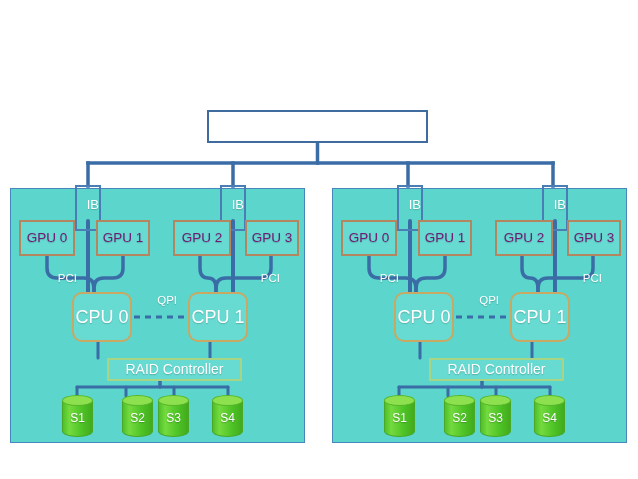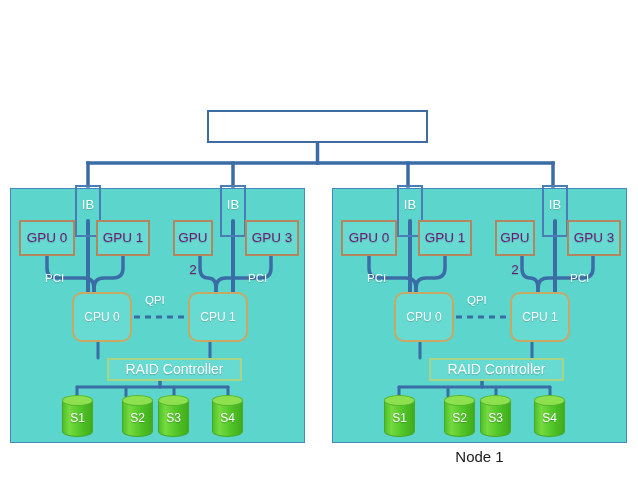--- a/index.html
+++ b/index.html
@@ -29,44 +29,44 @@
     top:188px;width:295px;height:255px;
     background:#5cd5cc;border:1.5px solid #4887bc;z-index:1;
   }
   .n0{left:10px;} .n1{left:332px;}
 
   
   .node-content{top:188px;width:295px;height:255px;z-index:3;}
   .node-content > div{position:absolute;box-sizing:border-box;}
 
   .ib-box{
-    top:-3px;width:26px;height:52px;border:2px solid #4a7db6;
+    top:-3px;width:26px;height:46px;border:2px solid #4a7db6;
     background:transparent;color:#fff;font-size:13px;line-height:36px;
-    text-align:center;text-shadow:0 1px 1px rgba(40,60,60,.25);
+    text-align:right;text-shadow:0 1px 1px rgba(40,60,60,.25);
   }
   .ib-a{left:65px;} .ib-b{left:210px;}
 
   .gpu-box{
     top:32px;height:36px;border:2px solid #b3865f;background:#67dad2;
     color:#701a75;font-size:13.5px;line-height:32px;text-align:center;
     text-shadow:0 1px 1px rgba(40,60,60,.25);
   }
   .gpu0{left:9px;width:56px;} .gpu1{left:86px;width:54px;}
-  .gpu2{left:163px;width:40px;} .gpu3{left:235px;width:54px;}
+  .gpu2{left:163px;width:58px;} .gpu3{left:235px;width:54px;}
 
   .bus-label{
-    width:32px;text-align:left;color:#fff;font-size:11.5px;
+    width:32px;text-align:right;color:#fff;font-size:11.5px;
     text-shadow:0 1px 1px rgba(40,60,60,.25);
   }
   .pci-l{left:35px;top:84px;} .pci-r{left:238px;top:84px;}
   .qpi-label{left:135px;top:106px;}
 
   .cpu-box{
     top:104px;width:60px;height:50px;border:2px solid #c9a863;
-    border-radius:10px;background:#67dad2;color:#fff;font-size:12px;
+    border-radius:10px;background:#67dad2;color:#fff;font-size:18px;
     line-height:46px;text-align:center;text-shadow:0 1px 1px rgba(40,60,60,.25);
   }
   .cpu0{left:62px;} .cpu1{left:178px;}
 
   .raid-box{
     left:97px;top:170px;width:135px;height:23px;border:2px solid #a8d584;
     background:#67dad2;color:#fff;font-size:14px;line-height:19px;
     text-align:center;text-shadow:0 1px 1px rgba(40,60,60,.25);
   }
 
@@ -204,15 +204,14 @@
       <div class="disk-body"></div>
       <div class="disk-label">S3</div>
     </div>
     <div class="disk d4">
       <div class="disk-top"></div>
       <div class="disk-body"></div>
       <div class="disk-label">S4</div>
     </div>
   </div>
 
-  <div class="node-label n1 abs">Node 1</div>
 
 </div>
 
 </body></html>

